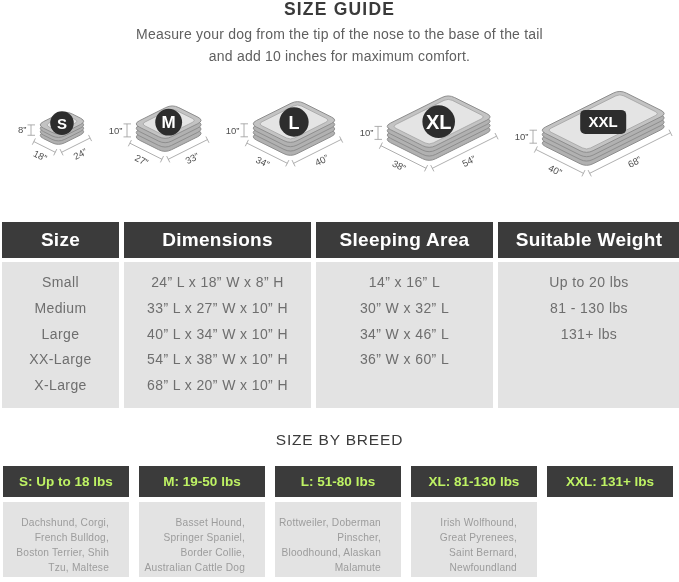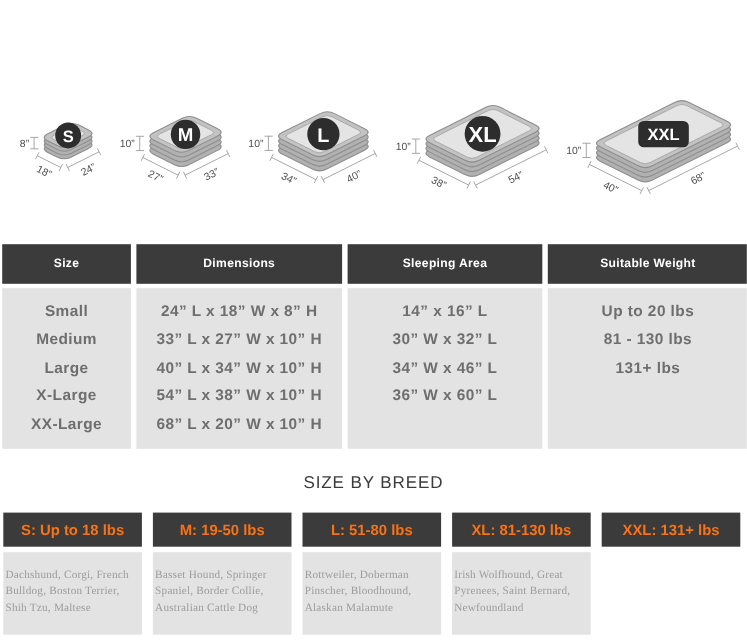--- a/index.html
+++ b/index.html
@@ -11,40 +11,45 @@
              letter-spacing:1.2px;color:#3a3a3a;}
   .header p{margin:0;font-size:14px;line-height:22px;color:#5f5f5f;letter-spacing:0.2px;}
   
   .beds{position:absolute;top:78px;left:0;width:679px;height:122px;display:flex;
         justify-content:center;align-items:center;gap:2px;}
   svg.bed{display:block;overflow:visible;}
   svg.bed text{font-family:"Liberation Sans",sans-serif;}
   
   .size-table{position:absolute;top:222px;left:2px;display:grid;
               grid-template-columns:117px 187px 177px 182px;gap:4px 5px;}
-  .th{height:36px;background:#3b3b3b;color:#ffffff;font-weight:bold;font-size:11px;
+  .th{height:36px;background:#3b3b3b;color:#ffffff;font-weight:bold;font-size:19px;
       letter-spacing:0.3px;display:flex;align-items:center;justify-content:center;}
-  .col-body{background:#e3e3e3;padding:8px 0 9px 0;font-weight:bold;}
+  .col-body{background:#e3e3e3;padding:8px 0 9px 0;}
   .cell{height:25.8px;line-height:25.8px;text-align:center;font-size:14px;
         color:#6e6e6e;letter-spacing:0.4px;white-space:nowrap;}
   
   .breed-title{position:absolute;top:431px;left:0;right:0;text-align:center;
                font-size:15.5px;font-weight:normal;letter-spacing:0.8px;color:#3b3b3b;}
   .breed-grid{position:absolute;top:466px;left:3px;display:grid;
               grid-template-columns:repeat(5,126px);gap:5px 10px;}
-  .bh{height:31px;background:#3b3b3b;color:#f97316;font-weight:bold;font-size:13.5px;
+  .bh{height:31px;background:#3b3b3b;color:#bef264;font-weight:bold;font-size:13.5px;
       display:flex;align-items:center;justify-content:center;white-space:nowrap;}
-  .bb{background:#e3e3e3;height:75px;box-sizing:border-box;padding:13px 2px 0 2px;
-      font-size:10.2px;line-height:15px;color:#9c9c9c;text-align:left;letter-spacing:0.2px;font-family:Liberation Serif, serif;}
+  .bb{background:#e3e3e3;height:75px;box-sizing:border-box;padding:13px 20px 0 2px;
+      font-size:10.2px;line-height:15px;color:#9c9c9c;text-align:right;letter-spacing:0.2px;}
 </style>
 </head>
 <body>
 
 <div class="page">
 
+  <div class="header">
+    <h1>SIZE GUIDE</h1>
+    <p>Measure your dog from the tip of the nose to the base of the tail</p>
+    <p>and add 10 inches for maximum comfort.</p>
+  </div>
 
   <div class="beds" id="beds">
     <svg class="bed" width="94" height="65" viewBox="0 0 94 65">
         <path d="M 61.9 35.7 L 77.4 28.0 Q 83.9 24.7 77.4 21.5 L 69.1 17.3 Q 62.5 14.0 56.0 17.3 L 40.5 25.0 Q 34.0 28.3 40.5 31.6 L 48.9 35.7 Q 55.4 39.0 61.9 35.7 Z" fill="#b1b1b1" stroke="#8e8e8e" stroke-width="1"></path>
         <path d="M 61.9 32.3 L 77.4 24.5 Q 83.9 21.3 77.4 18.0 L 69.1 13.8 Q 62.5 10.6 56.0 13.8 L 40.5 21.6 Q 34.0 24.8 40.5 28.1 L 48.9 32.3 Q 55.4 35.5 61.9 32.3 Z" fill="#b1b1b1" stroke="#8e8e8e" stroke-width="1"></path>
         <path d="M 61.9 28.8 L 77.4 21.1 Q 83.9 17.8 77.4 14.5 L 69.1 10.4 Q 62.5 7.1 56.0 10.4 L 40.5 18.1 Q 34.0 21.4 40.5 24.6 L 48.9 28.8 Q 55.4 32.1 61.9 28.8 Z" fill="#b1b1b1" stroke="#8e8e8e" stroke-width="1"></path>
         <path d="M 61.9 25.3 L 77.4 17.6 Q 83.9 14.3 77.4 11.1 L 69.1 6.9 Q 62.5 3.6 56.0 6.9 L 40.5 14.6 Q 34.0 17.9 40.5 21.2 L 48.9 25.3 Q 55.4 28.6 61.9 25.3 Z" fill="#c3c3c3" stroke="#8e8e8e" stroke-width="1"></path>
         <path d="M 59.6 22.5 L 71.7 16.4 Q 75.9 14.3 71.7 12.3 L 66.7 9.8 Q 62.5 7.7 58.4 9.8 L 46.2 15.8 Q 42.1 17.9 46.2 20.0 L 51.2 22.5 Q 55.4 24.6 59.6 22.5 Z" fill="#e4e4e4" stroke="#9c9c9c" stroke-width="0.7"></path>
         <circle cx="58.969" cy="16.115500000000004" r="11.78" fill="#2d2d2d"></circle>
         <text x="58.969" y="16.115500000000004" dy="0.37em" fill="#fff" font-size="15" font-weight="bold" text-anchor="middle">S</text>
@@ -150,22 +155,22 @@
   <div class="size-table">
     <div class="th">Size</div>
     <div class="th">Dimensions</div>
     <div class="th">Sleeping Area</div>
     <div class="th">Suitable Weight</div>
 
     <div class="col-body">
       <div class="cell">Small</div>
       <div class="cell">Medium</div>
       <div class="cell">Large</div>
+      <div class="cell">XX-Large</div>
       <div class="cell">X-Large</div>
-      <div class="cell">XX-Large</div>
     </div>
     <div class="col-body">
       <div class="cell">24” L x 18” W x 8” H</div>
       <div class="cell">33” L x 27” W x 10” H</div>
       <div class="cell">40” L x 34” W x 10” H</div>
       <div class="cell">54” L x 38” W x 10” H</div>
       <div class="cell">68” L x 20” W x 10” H</div>
     </div>
     <div class="col-body">
       <div class="cell">14” x 16” L</div>

